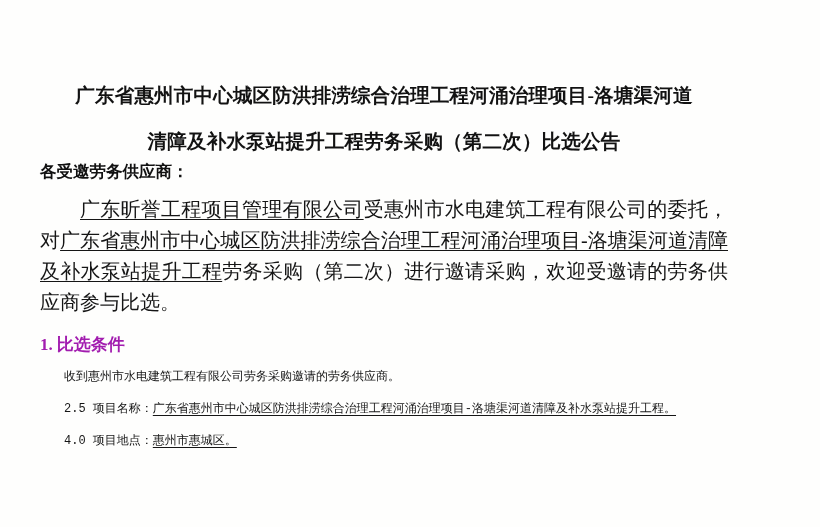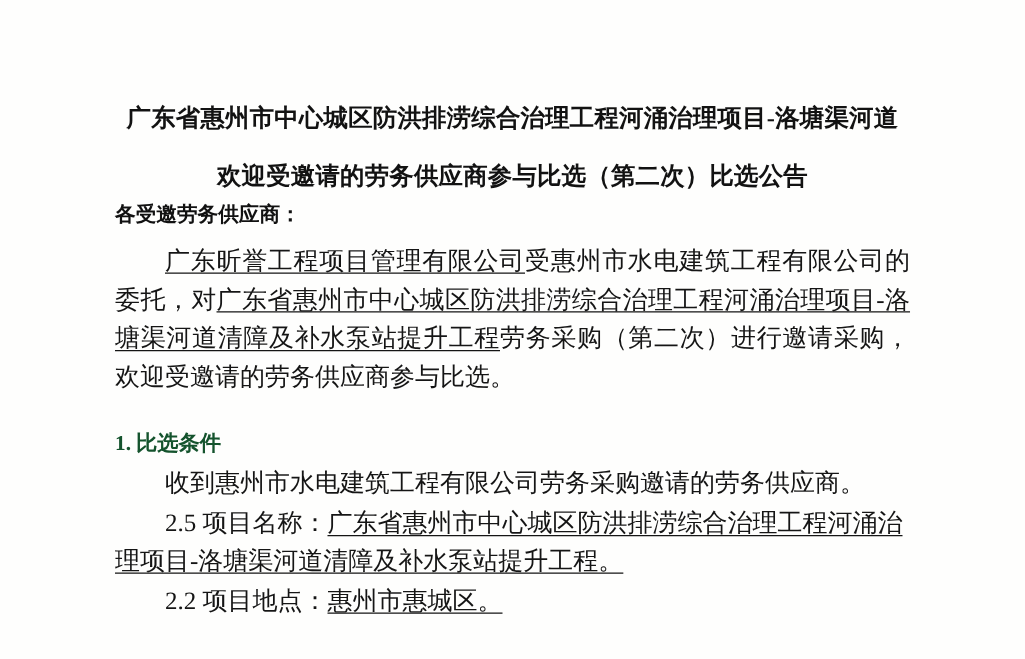--- a/index.html
+++ b/index.html
@@ -13,21 +13,21 @@
     overflow: hidden;
     font-family: "Liberation Serif", "DejaVu Serif", serif;
     color: #1b1b1b;
   }
   .page {
     position: relative;
     width: 820px;
     height: 527px;
     background: #fefefd;
     box-sizing: border-box;
-    padding: 78px 92px 0 92px;
+    padding: 78px 92px 0 40px;
   }
   .doc-title {
     text-align: center;
     font-weight: bold;
     font-size: 19.5px;
     line-height: 36px;
     letter-spacing: 0.2px;
     color: #121212;
   }
   .doc-title .line2 {
@@ -53,62 +53,63 @@
   }
   .u {
     text-decoration: underline;
     text-underline-offset: 3px;
     text-decoration-thickness: 1px;
   }
   .section-heading {
     font-weight: bold;
     font-size: 17px;
     line-height: 30px;
-    margin-top: 22px;
-    color: #14532d;
+    margin-top: 12px;
+    color: #a21caf;
   }
   .section-heading .num {
     margin-right: 4px;
   }
   .sub-para {
-    font-size: 20px;
+    font-size: 12px;
     line-height: 30px;
     margin-top: 2px;
     color: #151515;
+    font-family: Liberation Mono, monospace;
   }
   .sub-para .lbl {
     white-space: nowrap;
   }
   .pad-1 {
     padding-left: 2em;
   }
 </style>
 </head>
 <body>
 
 <div class="page">
 
   <div class="doc-title">
     <span>广东省惠州市中心城区防洪排涝综合治理工程河涌治理项目-洛塘渠河道</span>
-    <span class="line2">欢迎受邀请的劳务供应商参与比选（第二次）比选公告</span>
+    <span class="line2">清障及补水泵站提升工程劳务采购（第二次）比选公告</span>
   </div>
 
   <div class="salutation">各受邀劳务供应商：</div>
 
   <div class="body-para indent">
     <span class="u">广东昕誉工程项目管理有限公司</span><span>受惠州市水电建筑工程有限公司的委托，对</span><span class="u">广东省惠州市中心城区防洪排涝综合治理工程河涌治理项目-洛塘渠河道清障及补水泵站提升工程</span><span>劳务采购（第二次）进行邀请采购，欢迎受邀请的劳务供应商参与比选。</span>
   </div>
 
   <div class="section-heading">
     <span class="num">1.</span><span>比选条件</span>
   </div>
   <div class="sub-para pad-1">收到惠州市水电建筑工程有限公司劳务采购邀请的劳务供应商。</div>
 
 
   <div class="sub-para">
     <span class="pad-1 lbl">2.5 项目名称：</span><span class="u">广东省惠州市中心城区防洪排涝综合治理工程河涌治理项目-洛塘渠河道清障及补水泵站提升工程。</span>
   </div>
 
   <div class="sub-para">
-    <span class="pad-1 lbl">2.2 项目地点：</span><span class="u">惠州市惠城区。</span>
+    <span class="pad-1 lbl">4.0 项目地点：</span><span class="u">惠州市惠城区。</span>
   </div>
 
 </div>
 
 </body></html>

